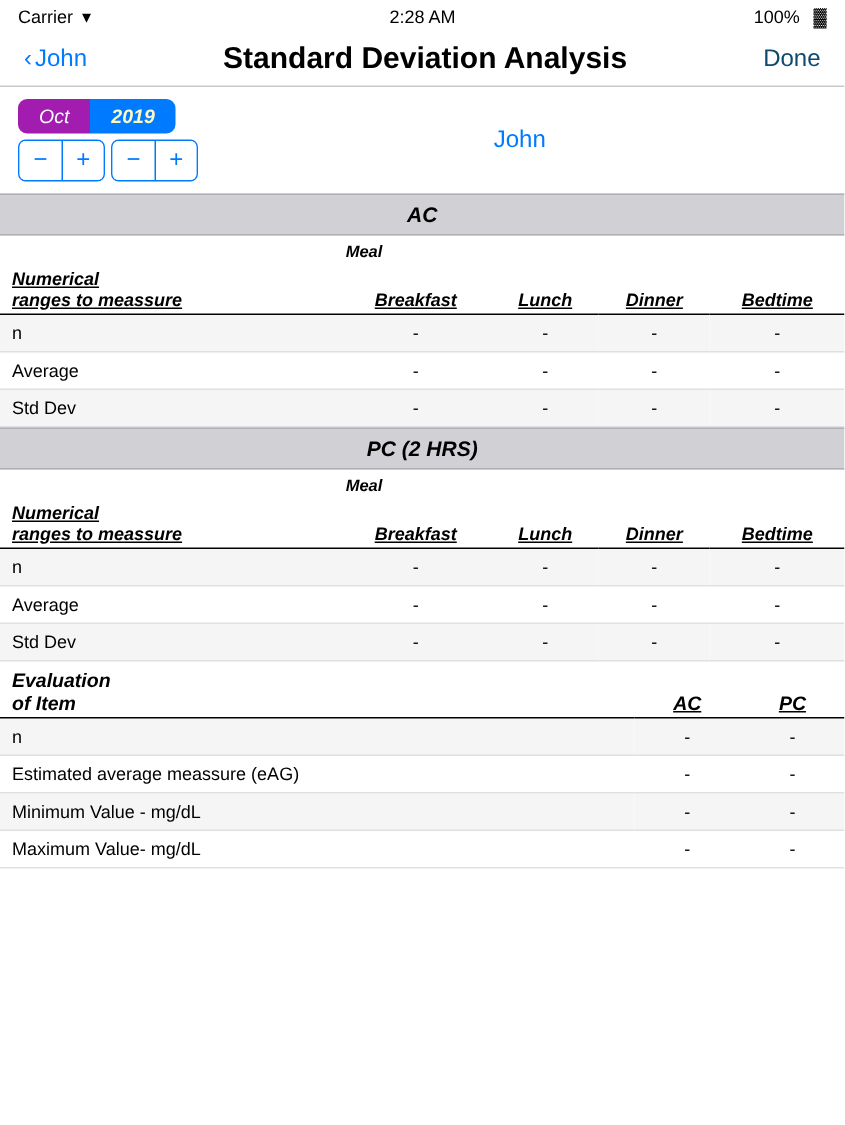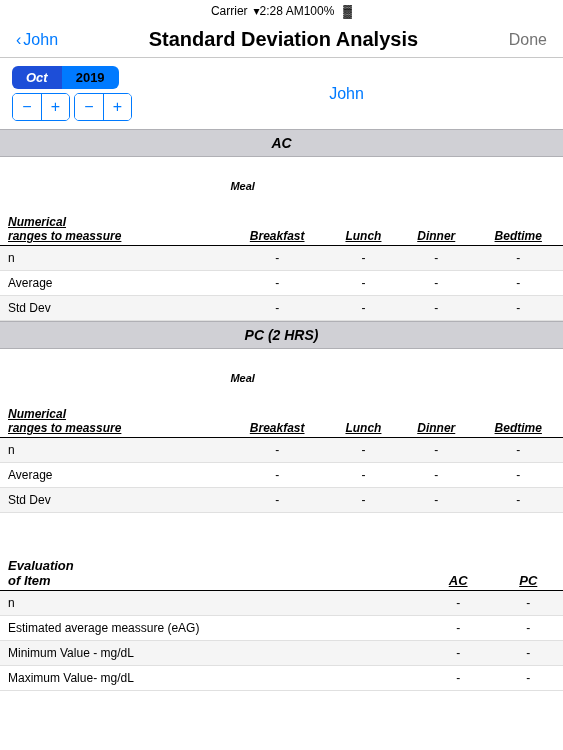--- a/index.html
+++ b/index.html
@@ -8,21 +8,21 @@
       background: #fff;
       width: 563px;
       min-height: 750px;
       font-size: 13px;
       color: #000;
     }
 
     
     .status-bar {
       display: flex;
-      justify-content: center;
+      justify-content: space-between;
       align-items: center;
       padding: 0 12px;
       font-size: 12px;
       font-weight: 500;
       height: 22px;
     }
     .status-left { display: flex; align-items: center; gap: 6px; }
     .status-right { display: flex; align-items: center; gap: 9px; }
 
     
@@ -41,21 +41,21 @@
       gap: 2px;
       text-decoration: none;
       cursor: pointer;
     }
     .nav-title {
       font-size: 20px;
       font-weight: 600;
       color: #000;
     }
     .nav-done {
-      color: #737373;
+      color: #0c4a6e;
       font-size: 16px;
       font-weight: 400;
       cursor: pointer;
     }
 
     
     .controls-row {
       display: flex;
       align-items: center;
       padding: 8px 12px;
@@ -64,34 +64,35 @@
     .date-controls {
       display: flex;
       flex-direction: column;
       gap: 4px;
     }
     .date-btn-row {
       display: flex;
       gap: 0;
     }
     .month-badge {
-      background: #1d4ed8;
+      background: #a21caf;
       color: #fff;
       font-size: 13px;
-      font-weight: 700;
+      font-weight: 400;
       font-style: italic;
       padding: 4px 14px;
       border-radius: 6px 0 0 6px;
       cursor: pointer;
     }
     .year-badge {
       background: #007aff;
-      color: #000000;
+      color: #fef9c3;
       font-size: 13px;
       font-weight: 700;
+      font-style: italic;
       padding: 4px 14px;
       border-radius: 0 6px 6px 0;
       cursor: pointer;
     }
     .stepper-row {
       display: flex;
       gap: 4px;
     }
     .stepper-group {
       display: flex;
@@ -147,21 +148,21 @@
     
     .data-table {
       width: 100%;
       border-collapse: collapse;
     }
     .data-table th {
       font-size: 12px;
       font-weight: 700;
       font-style: italic;
       text-align: center;
-      padding: 23px 4px 2px;
+      padding: 5px 4px 2px;
       border-bottom: 1px solid #000;
       vertical-align: bottom;
       margin-top: 16px;
     }
     .data-table th.left-header {
       text-align: left;
       padding-left: 8px;
       min-width: 140px;
     }
     .data-table th.meal-super {
@@ -190,21 +191,20 @@
       background: #fff;
     }
     .data-table tr:first-child td {
       background: #f5f5f5;
     }
 
     
     .conclusions-table {
       width: 100%;
       border-collapse: collapse;
-      margin-top: 40px;
     }
     .conclusions-table th {
       font-size: 13px;
       font-weight: 700;
       font-style: italic;
       text-align: left;
       padding: 5px 8px 2px;
       border-bottom: 1px solid #000;
       vertical-align: bottom;
     }

